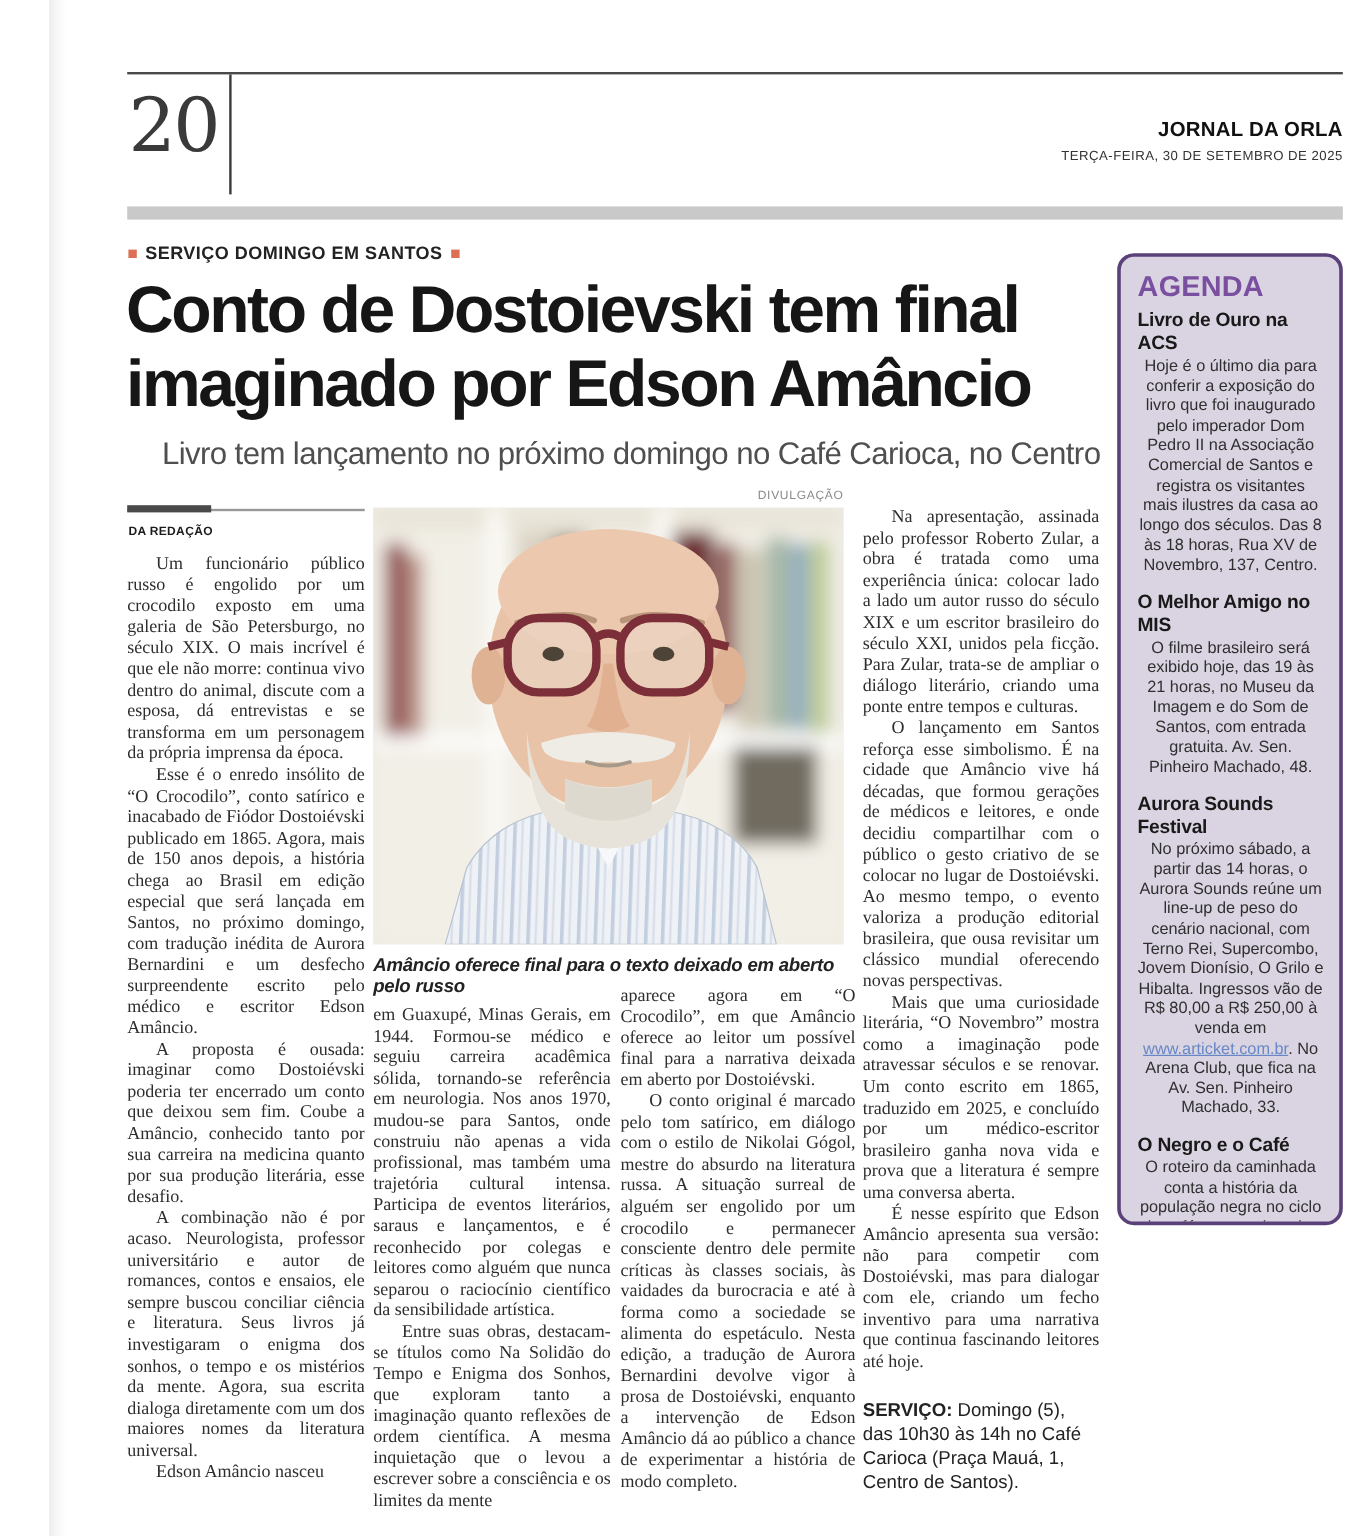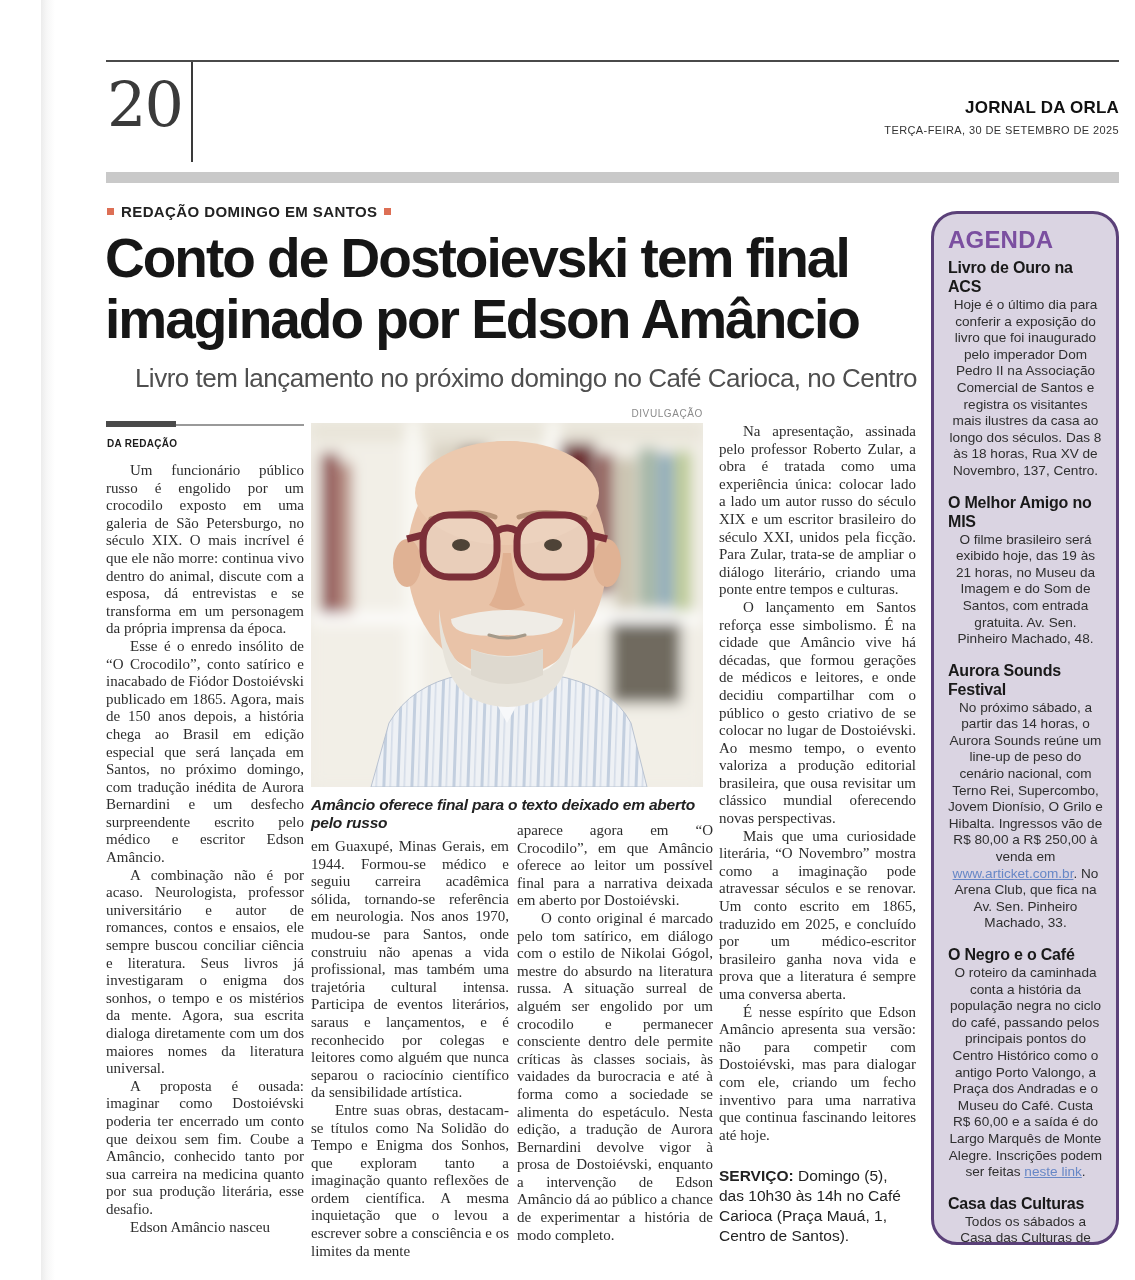--- a/index.html
+++ b/index.html
@@ -88,22 +88,22 @@
     overflow:hidden; background:#efece4;
   }
   .caption {
     position:absolute; left:270px; top:796px; width:396px;
     font-weight:700; font-style:italic; font-size:15.5px; color:#222;
     letter-spacing:-0.2px;
   }
 
   
   .agenda {
-    position:absolute; left:890px; top:211px; width:188px; height:1034px;
-    background:#dad4e2; border:3px solid #5b4179; border-radius:26px;
+    position:absolute; left:890px; top:211px; width:188px; height:810px;
+    background:#dad4e2; border:3px solid #5b4179; border-radius:14px;
     padding:12px 13px 28px 14px; overflow:hidden;
   }
   .agenda-title {
     font-weight:700; font-size:24px; color:#7b4fa0; letter-spacing:0.2px;
     margin-bottom:4px;
   }
   .agenda-item { margin-bottom:13px; }
   .agenda-heading { font-weight:700; font-size:16px; color:#191919; line-height:19px; margin-bottom:1px; letter-spacing:-0.2px; }
   .agenda-body { font-size:13.6px; line-height:16.6px; color:#2f2f2f;text-align:center; }
   .agenda-body a { color:#6787c6; text-decoration:underline; cursor:pointer; }
@@ -115,36 +115,36 @@
 
   <div class="top-rule"></div>
   <div class="page-number">20</div>
   <div class="header-divider"></div>
   <div class="masthead">JORNAL DA ORLA</div>
   <div class="edition-date">TERÇA-FEIRA, 30 DE SETEMBRO DE 2025</div>
   <div class="gray-bar"></div>
 
   <div class="kicker">
     <span class="dot"></span>
-    <span>REDAÇÃO DOMINGO EM SANTOS</span>
+    <span>SERVIÇO DOMINGO EM SANTOS</span>
     <span class="dot"></span>
   </div>
   <h1 class="headline"><span>Conto de Dostoievski tem final</span><br>
   <span>imaginado por Edson Amâncio</span></h1>
   <div class="subhead">Livro tem lançamento no próximo domingo no Café Carioca, no Centro</div>
 
   <div class="byline-rule"></div>
   <div class="byline-rule-thick"></div>
   <div class="byline">DA REDAÇÃO</div>
 
   <div class="bodycol col1">
     <p>Um funcionário público russo é engolido por um crocodilo exposto em uma galeria de São Petersburgo, no século XIX. O mais incrível é que ele não morre: continua vivo dentro do animal, discute com a esposa, dá entrevistas e se transforma em um personagem da própria imprensa da época.</p>
     <p>Esse é o enredo insólito de “O Crocodilo”, conto satírico e inacabado de Fiódor Dostoiévski publicado em 1865. Agora, mais de 150 anos depois, a história chega ao Brasil em edição especial que será lançada em Santos, no próximo domingo, com tradução inédita de Aurora Bernardini e um desfecho surpreendente escrito pelo médico e escritor Edson Amâncio.</p>
+    <p>A proposta é ousada: imaginar como Dostoiévski poderia ter encerrado um conto que deixou sem fim. Coube a Amâncio, conhecido tanto por sua carreira na medicina quanto por sua produção literária, esse desafio.</p>
     <p>A combinação não é por acaso. Neurologista, professor universitário e autor de romances, contos e ensaios, ele sempre buscou conciliar ciência e literatura. Seus livros já investigaram o enigma dos sonhos, o tempo e os mistérios da mente. Agora, sua escrita dialoga diretamente com um dos maiores nomes da literatura universal.</p>
-    <p>A proposta é ousada: imaginar como Dostoiévski poderia ter encerrado um conto que deixou sem fim. Coube a Amâncio, conhecido tanto por sua carreira na medicina quanto por sua produção literária, esse desafio.</p>
     <p>Edson Amâncio nasceu</p>
   </div>
 
   <div class="photo-credit">DIVULGAÇÃO</div>
   <div class="photo-box">
     <svg width="392" height="364" viewBox="0 0 392 364" xmlns="http://www.w3.org/2000/svg">
       <defs>
         <filter id="blurbg" x="-20%" y="-20%" width="140%" height="140%">
             <feGaussianBlur stdDeviation="7"></feGaussianBlur>
           </filter>

